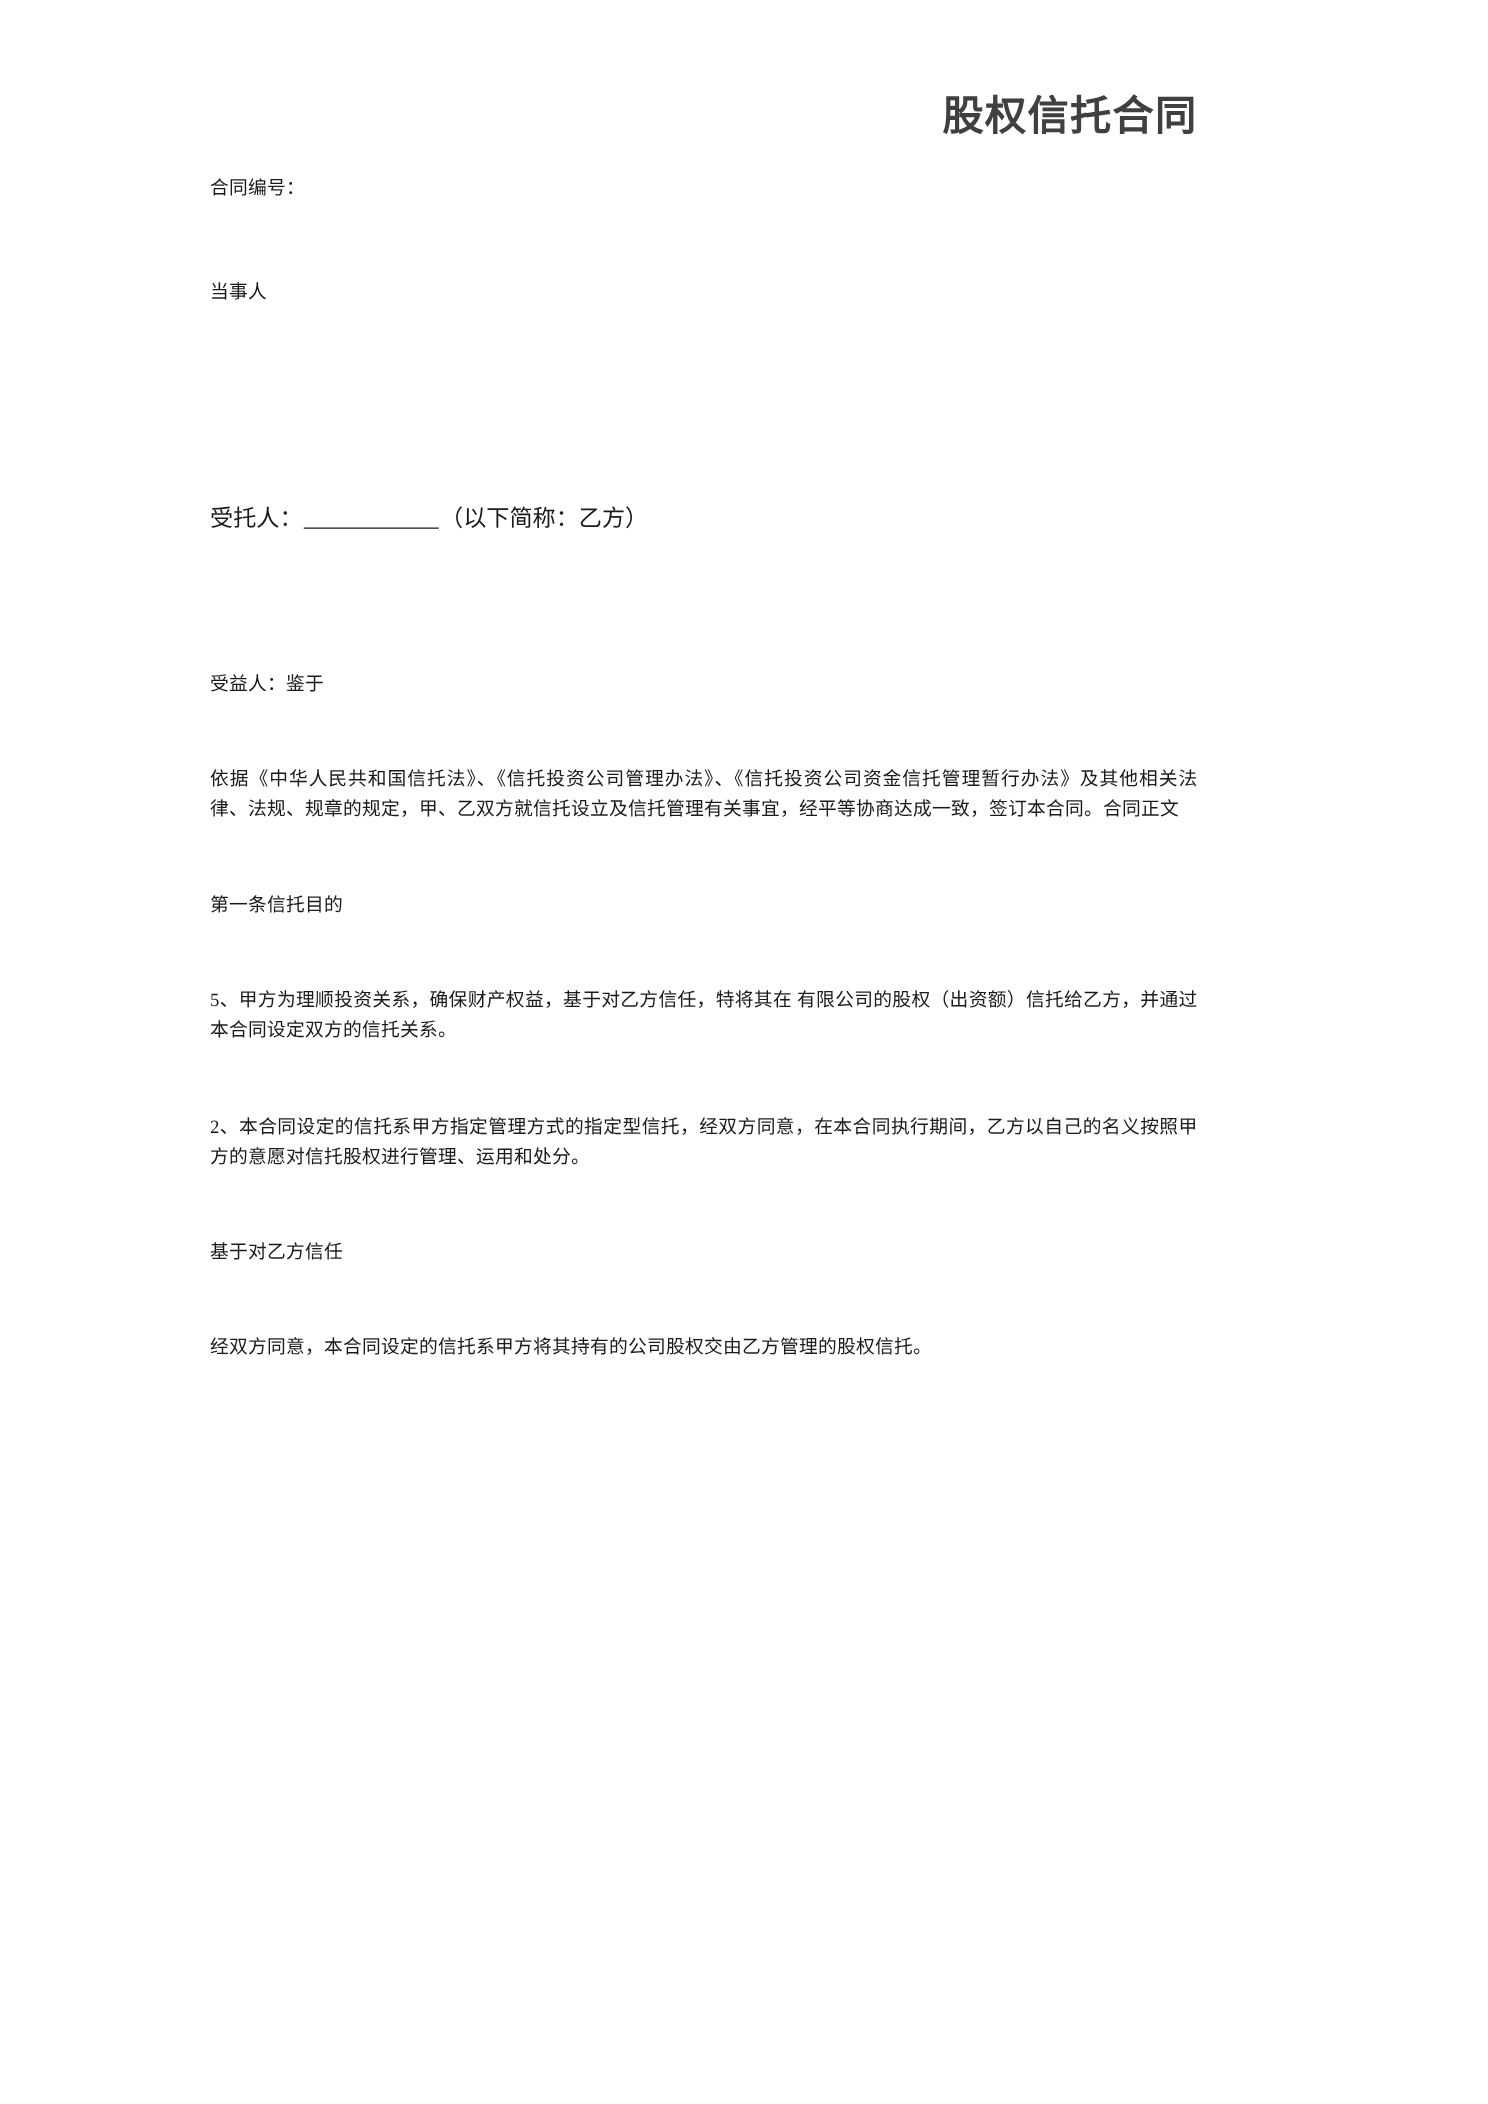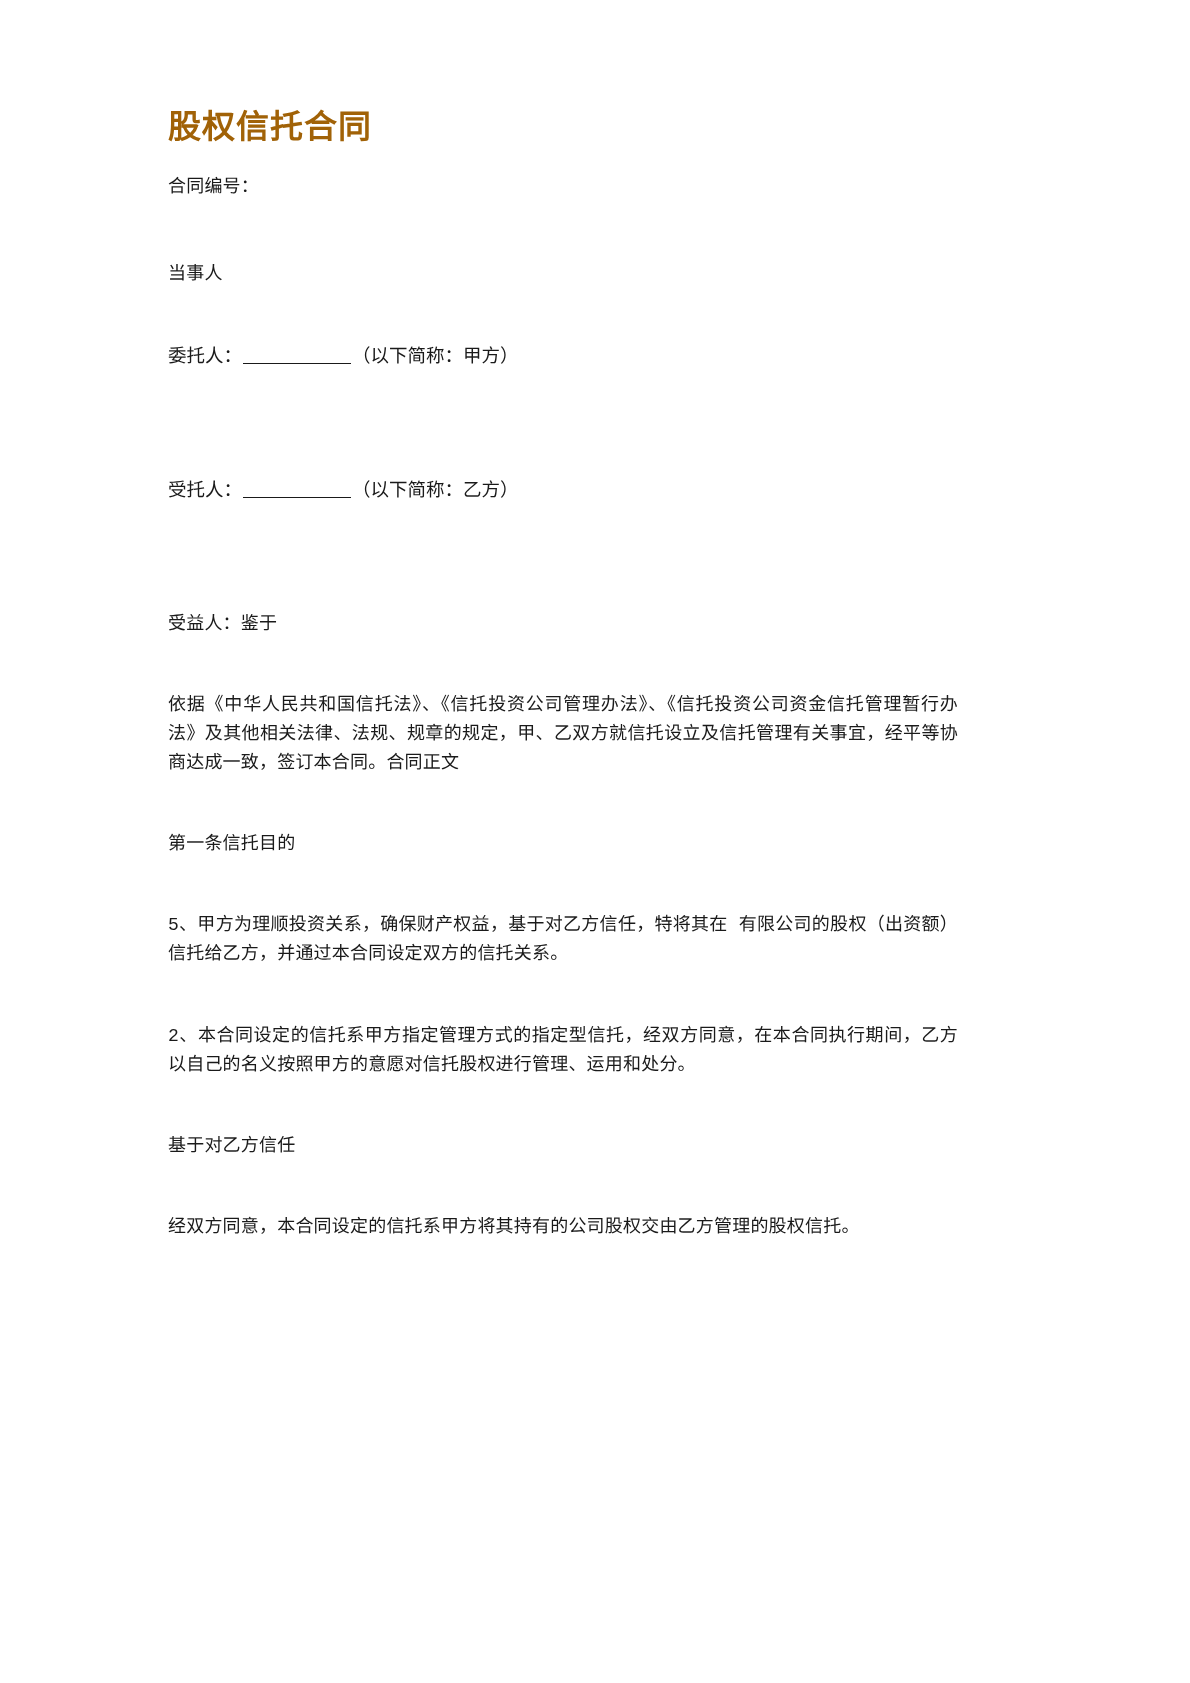--- a/index.html
+++ b/index.html
@@ -28,37 +28,36 @@
     top: 0;
     width: 790px;
   }
 
   
   .doc-title {
     font-family: "DejaVu Sans", "Liberation Sans", sans-serif;
     font-weight: 700;
     font-size: 33px;
     line-height: 1.25;
-    text-align: left;
+    text-align: right;
     letter-spacing: 1px;
     margin: 0;
-    padding-top: 106px;
-    color: #a16207;
+    padding-top: 72px;
+    color: #404040;
   }
 
   
   .p {
-    font-size: 18px;
+    font-size: 15px;
     line-height: 1.62;
     margin: 0;
     color: #1a1a1a;
     text-align: justify;
     text-justify: inter-ideograph;
     letter-spacing: 0.2px;
-    font-family: Liberation Mono, monospace;
   }
   .p.plain { text-align: left; }
 
   
   .gap-sm  { height: 26px; }
   .gap-lg  { height: 52px; }
   .gap-xl  { height: 58px; }
 
   
   .blank {
@@ -87,21 +86,20 @@
     <div class="gap-sm"></div>
 
     <p class="p plain">合同编号：</p>
 
     <div class="gap-xl"></div>
 
     <p class="p plain">当事人</p>
 
     <div class="gap-lg"></div>
 
-    <p class="heading-line"><span>委托人：</span><span class="blank"></span><span>（以下简称：甲方）</span></p>
 
     <div class="gap-lg"></div>
 
 
     <div class="gap-lg"></div>
 
     <p class="heading-line"><span>受托人：</span><span class="blank"></span><span>（以下简称：乙方）</span></p>
 
     <div class="gap-lg"></div>
 

